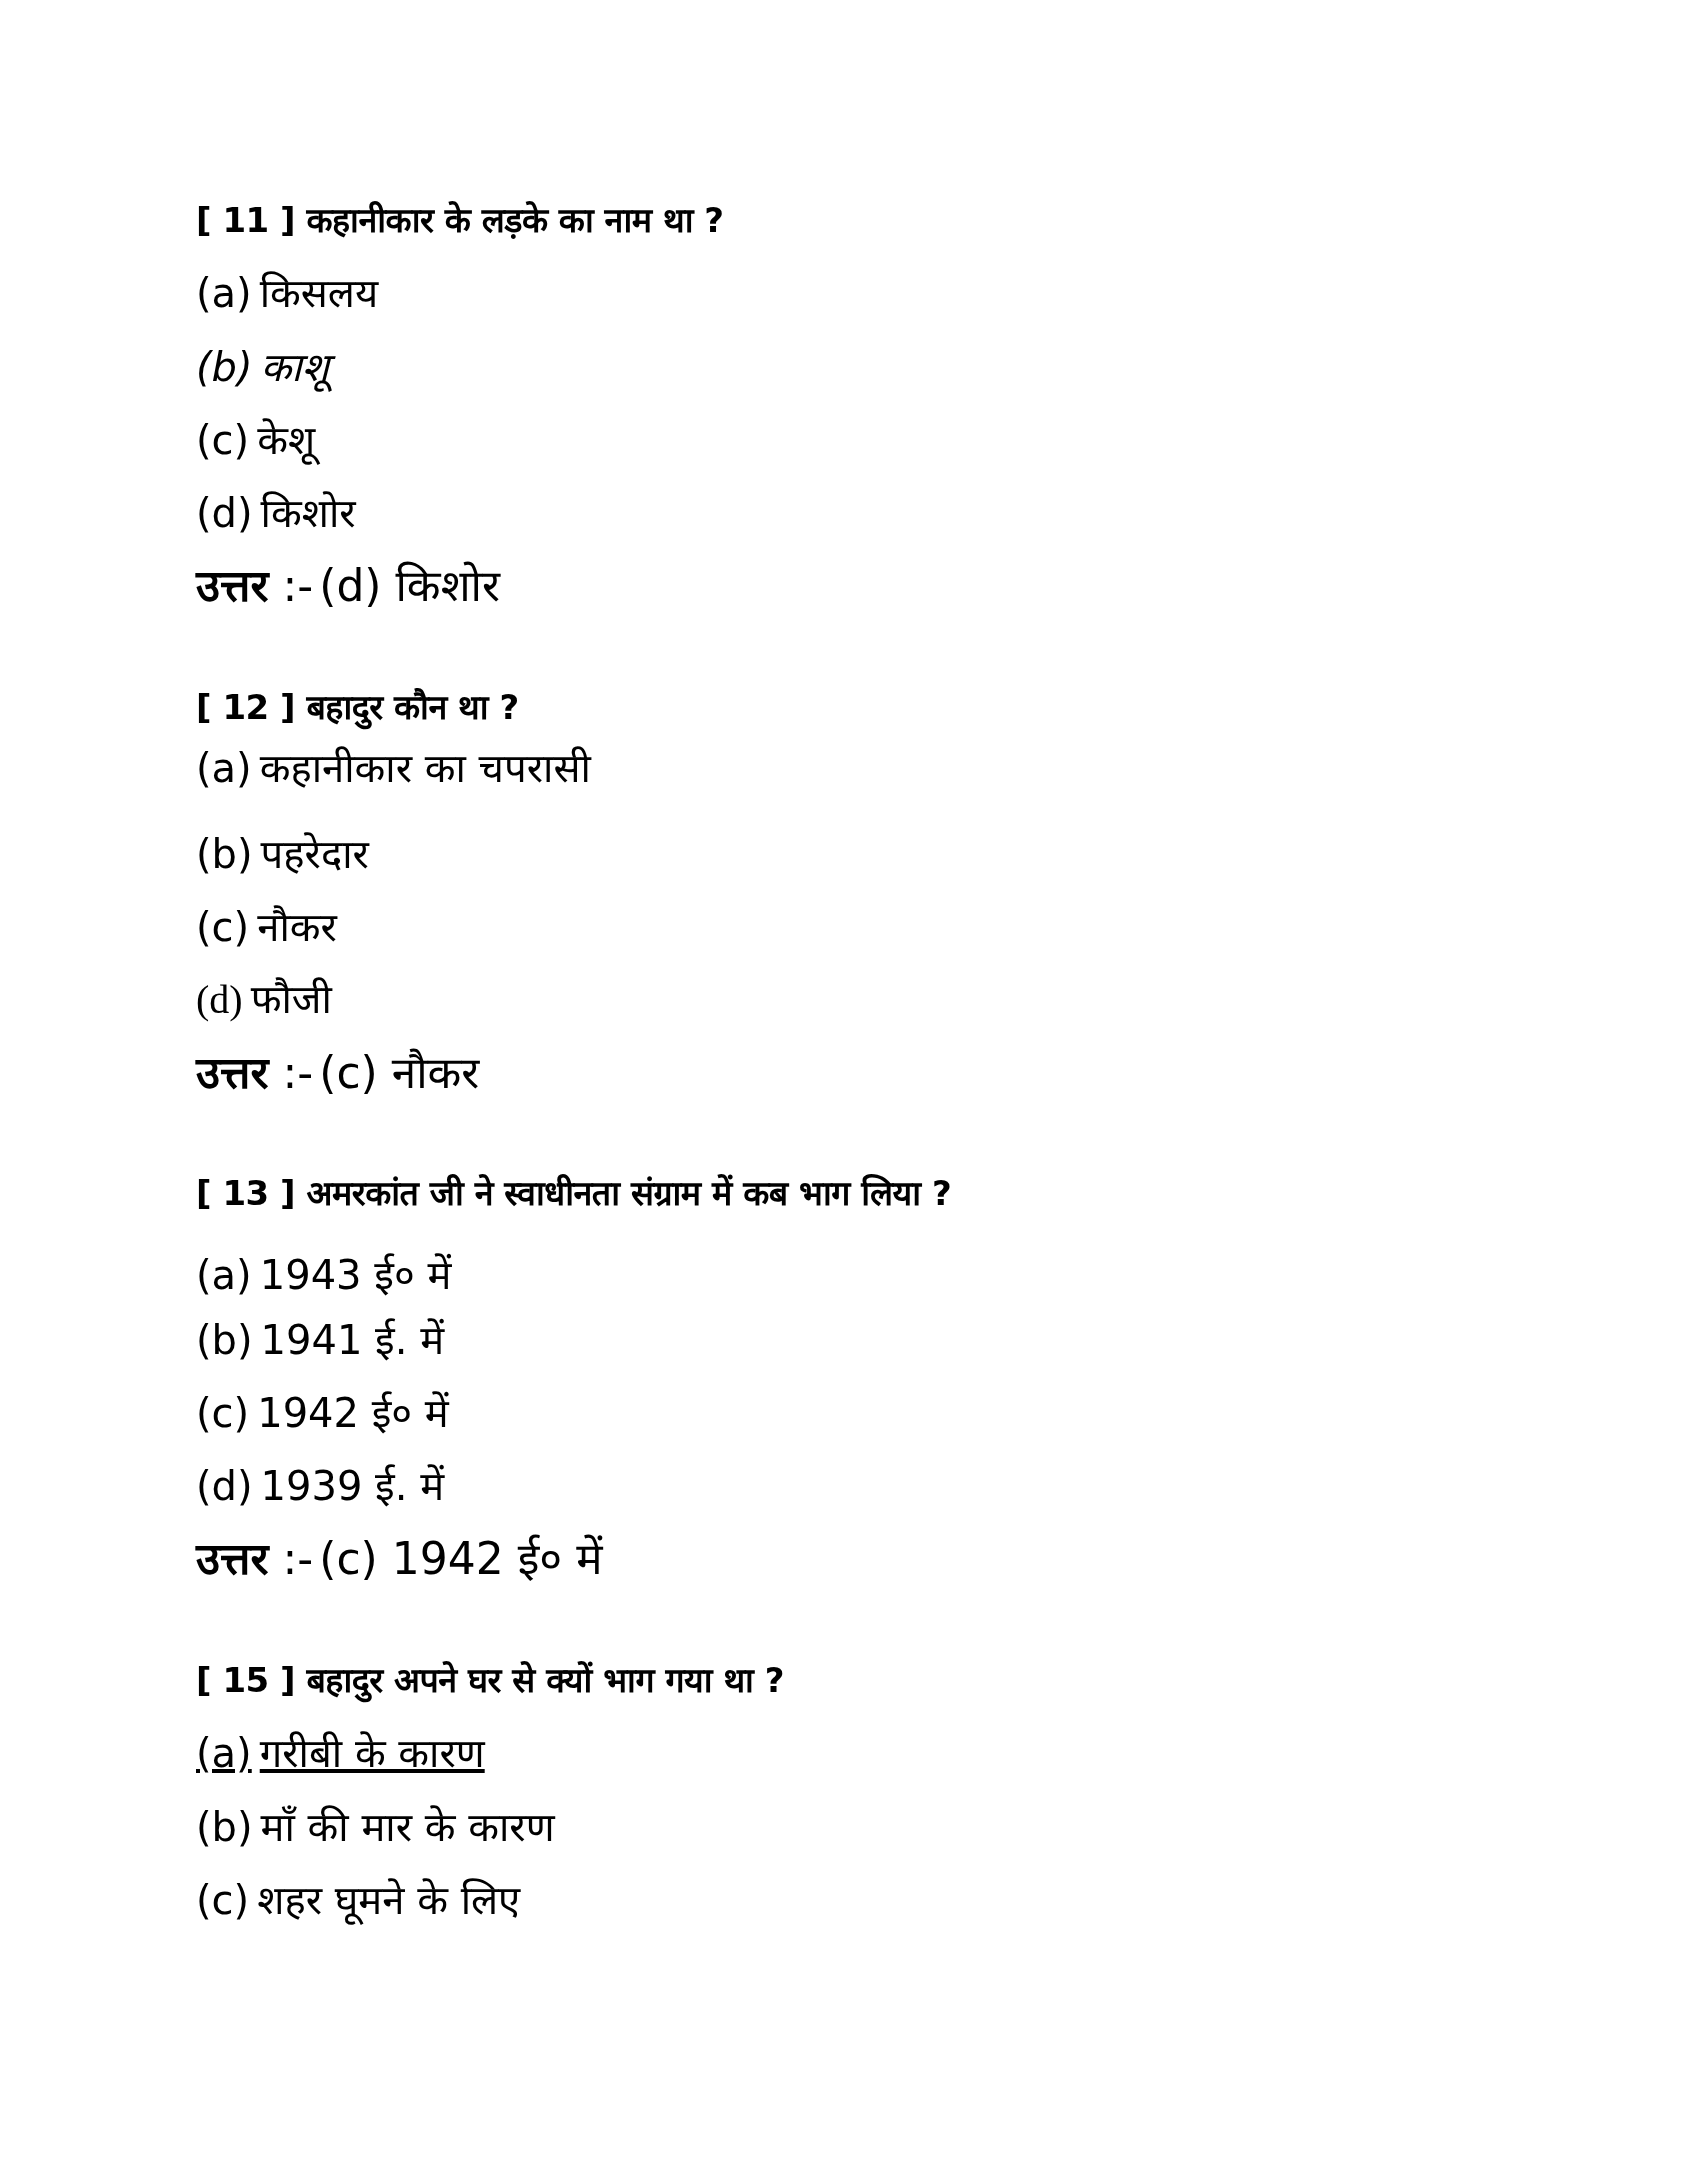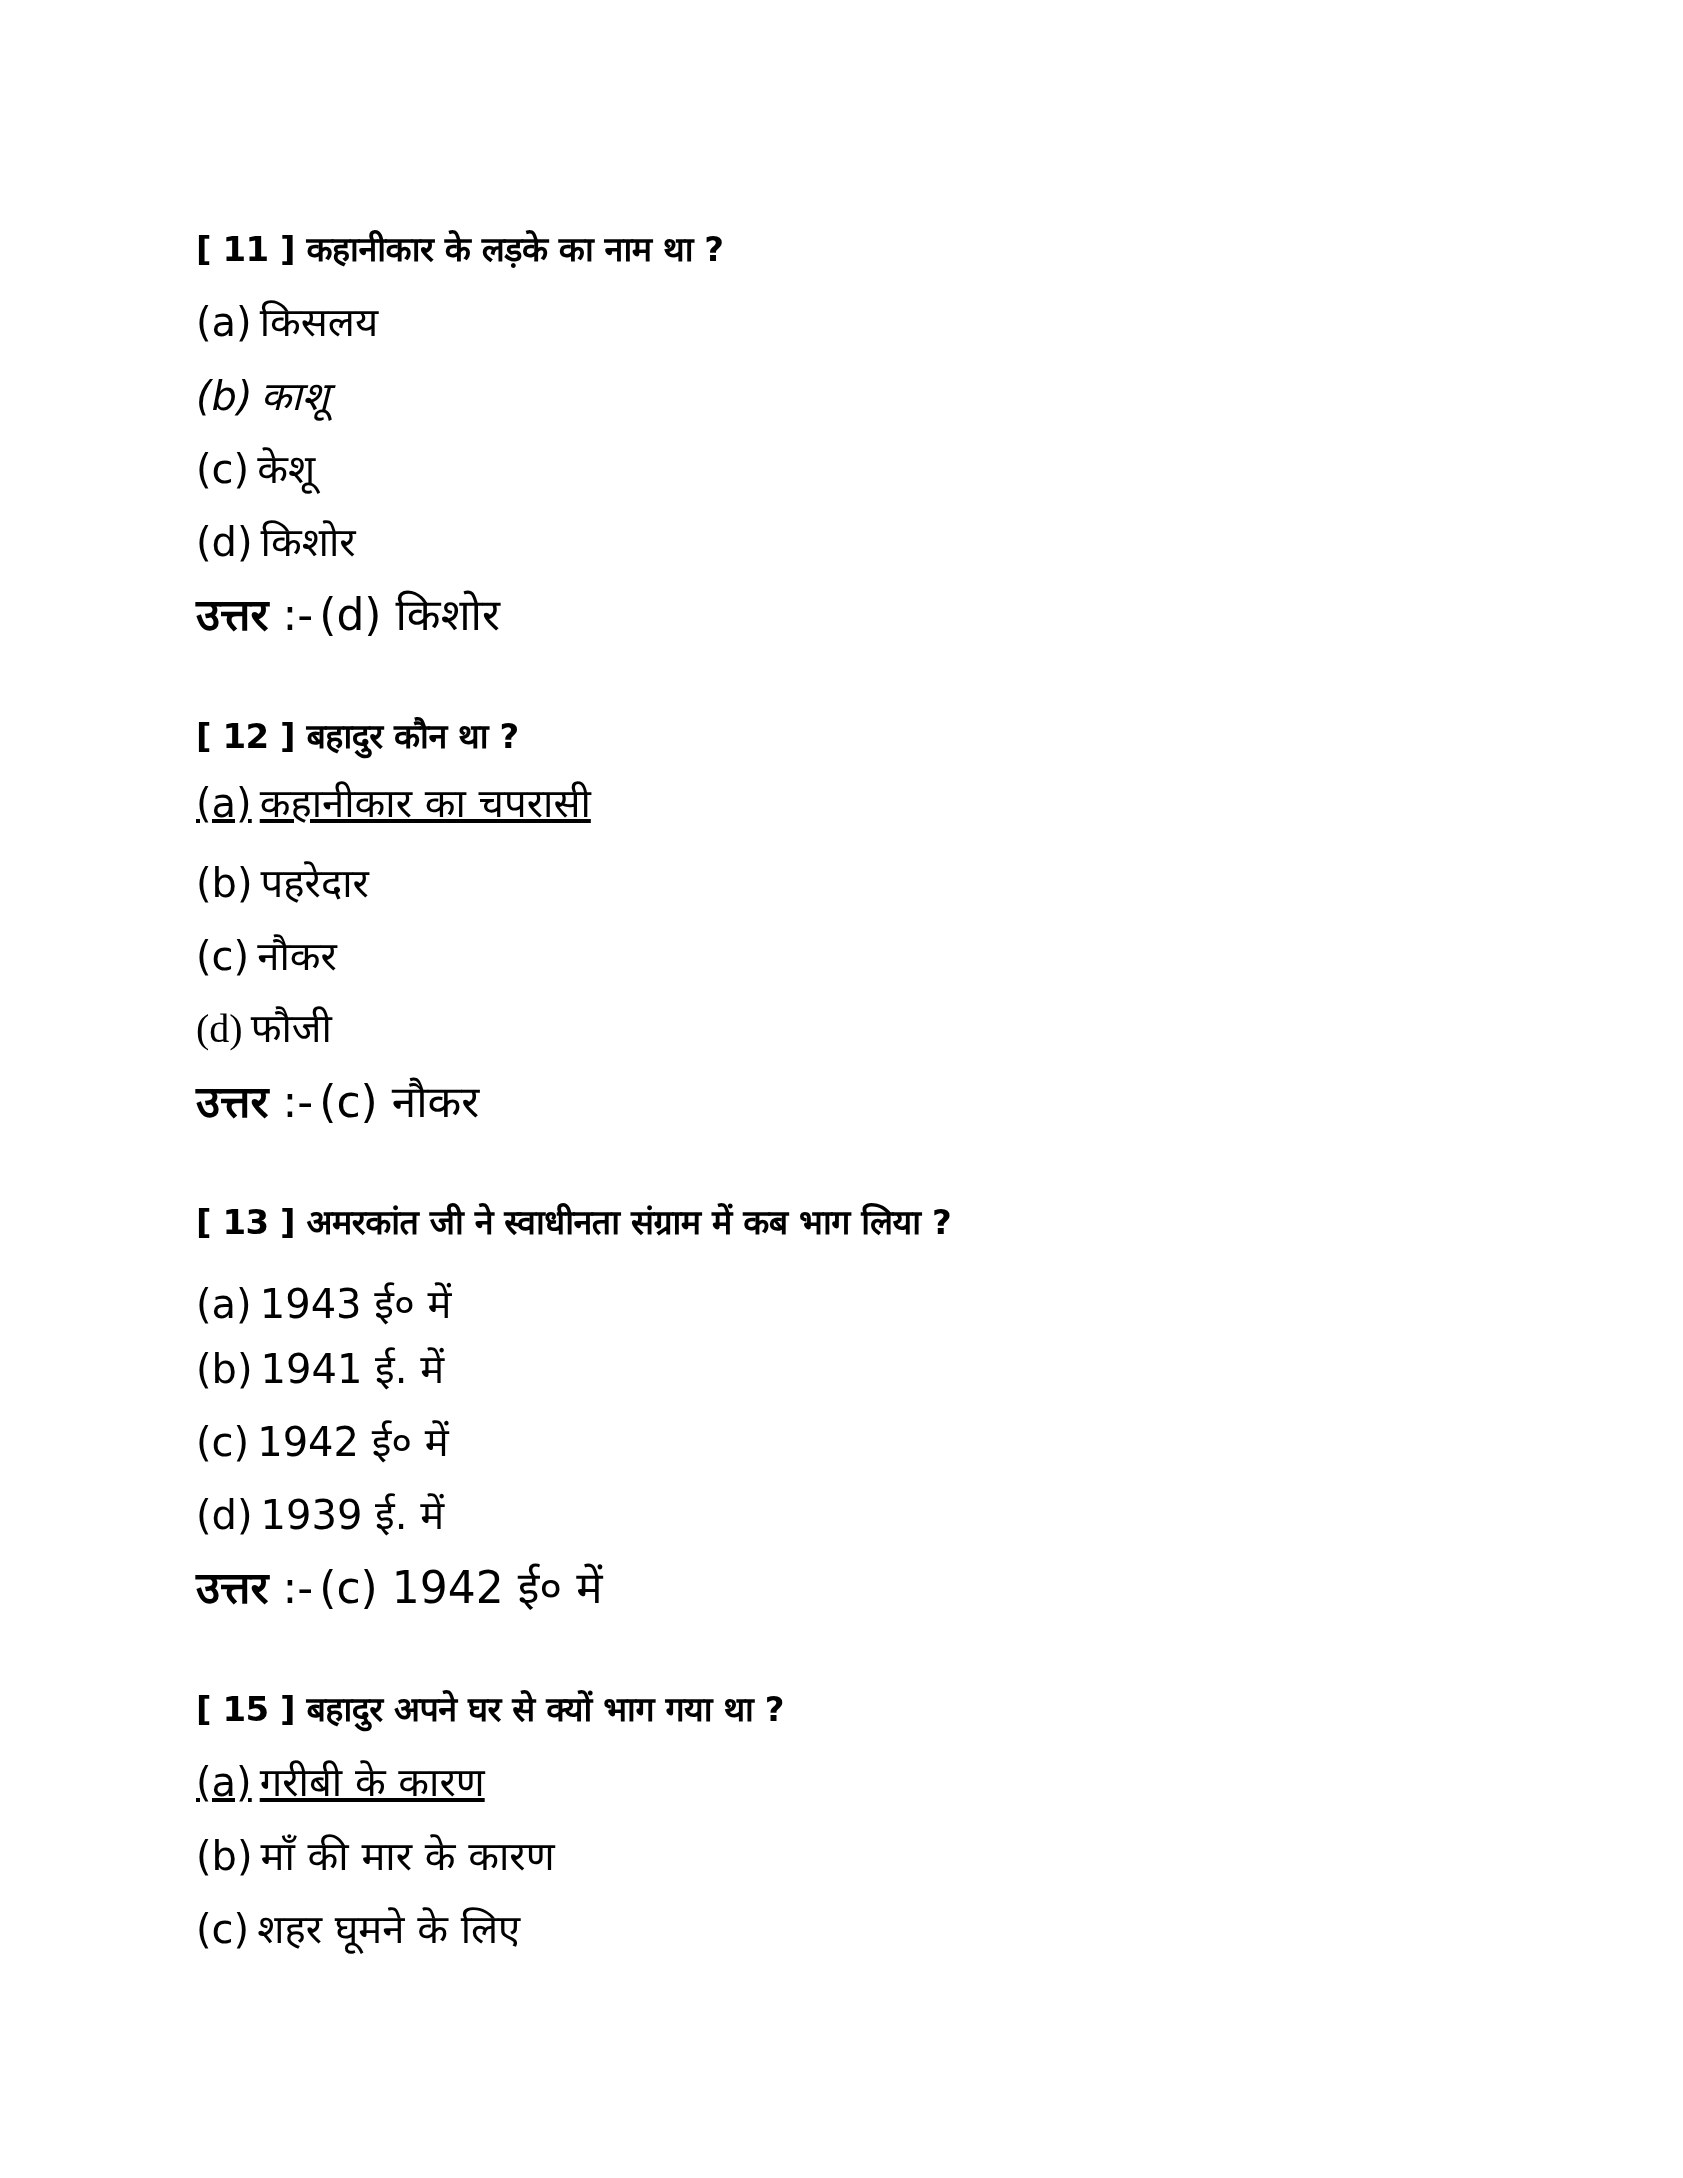--- a/index.html
+++ b/index.html
@@ -1,19 +1,19 @@
 <!DOCTYPE html>
 <html><head>
 <meta charset="utf-8">
 <style>
   html, body { margin:0; padding:0; background:#ffffff; }
   body { width:1683px; height:2178px; position:relative; overflow:hidden;
          font-family:"DejaVu Sans", "Liberation Sans", sans-serif; color:#000; }
   .page { position:absolute; left:196px; top:0; width:1307px; }
-  .block { position:absolute; left:0;margin-top:29px; }
+  .block { position:absolute; left:0; }
   .q { font-weight:bold; font-size:34px; line-height:44px; height:44px; white-space:nowrap; letter-spacing:-0.5px; }
   .opt { font-size:40px; line-height:44px; height:44px; white-space:nowrap; position:absolute; left:0; }
   .ans { font-size:44px; line-height:44px; height:44px; white-space:nowrap; position:absolute; left:0; }
   .ans .lbl { font-weight:bold; }
   .ans .sep { margin-left:14px; margin-right:6px; }
   .mark { margin-right:8px; }
 </style>
 </head>
 <body>
 
@@ -29,21 +29,21 @@
     <div class="opt" style="top:220px;"><span class="mark">(c)</span><span>केशू</span></div>
     <div class="opt" style="top:293px;"><span class="mark">(d)</span><span>किशोर</span></div>
     <div class="ans" style="top:366px;"><span class="lbl">उत्तर</span><span class="sep">:-</span><span>(d) किशोर</span></div>
   </div>
 
   <div class="block" style="top:685px;">
     <div class="q">
       <span>[ 12 ]</span>
       <span>बहादुर कौन था ?</span>
     </div>
-    <div class="opt" style="top:67px;text-decoration:underline;"><span class="mark">(a)</span><span>कहानीकार का चपरासी</span></div>
+    <div class="opt" style="top:61px;"><span class="mark">(a)</span><span>कहानीकार का चपरासी</span></div>
     <div class="opt" style="top:147px;"><span class="mark">(b)</span><span>पहरेदार</span></div>
     <div class="opt" style="top:220px;"><span class="mark">(c)</span><span>नौकर</span></div>
     <div class="opt" style="top:293px;font-family:Liberation Serif, serif;"><span class="mark">(d)</span><span>फौजी</span></div>
     <div class="ans" style="top:366px;text-align:center;"><span class="lbl">उत्तर</span><span class="sep">:-</span><span>(c) नौकर</span></div>
   </div>
 
   <div class="block" style="top:1171px;">
     <div class="q">
       <span>[ 13 ]</span>
       <span>अमरकांत जी ने स्वाधीनता संग्राम में कब भाग लिया ?</span>

